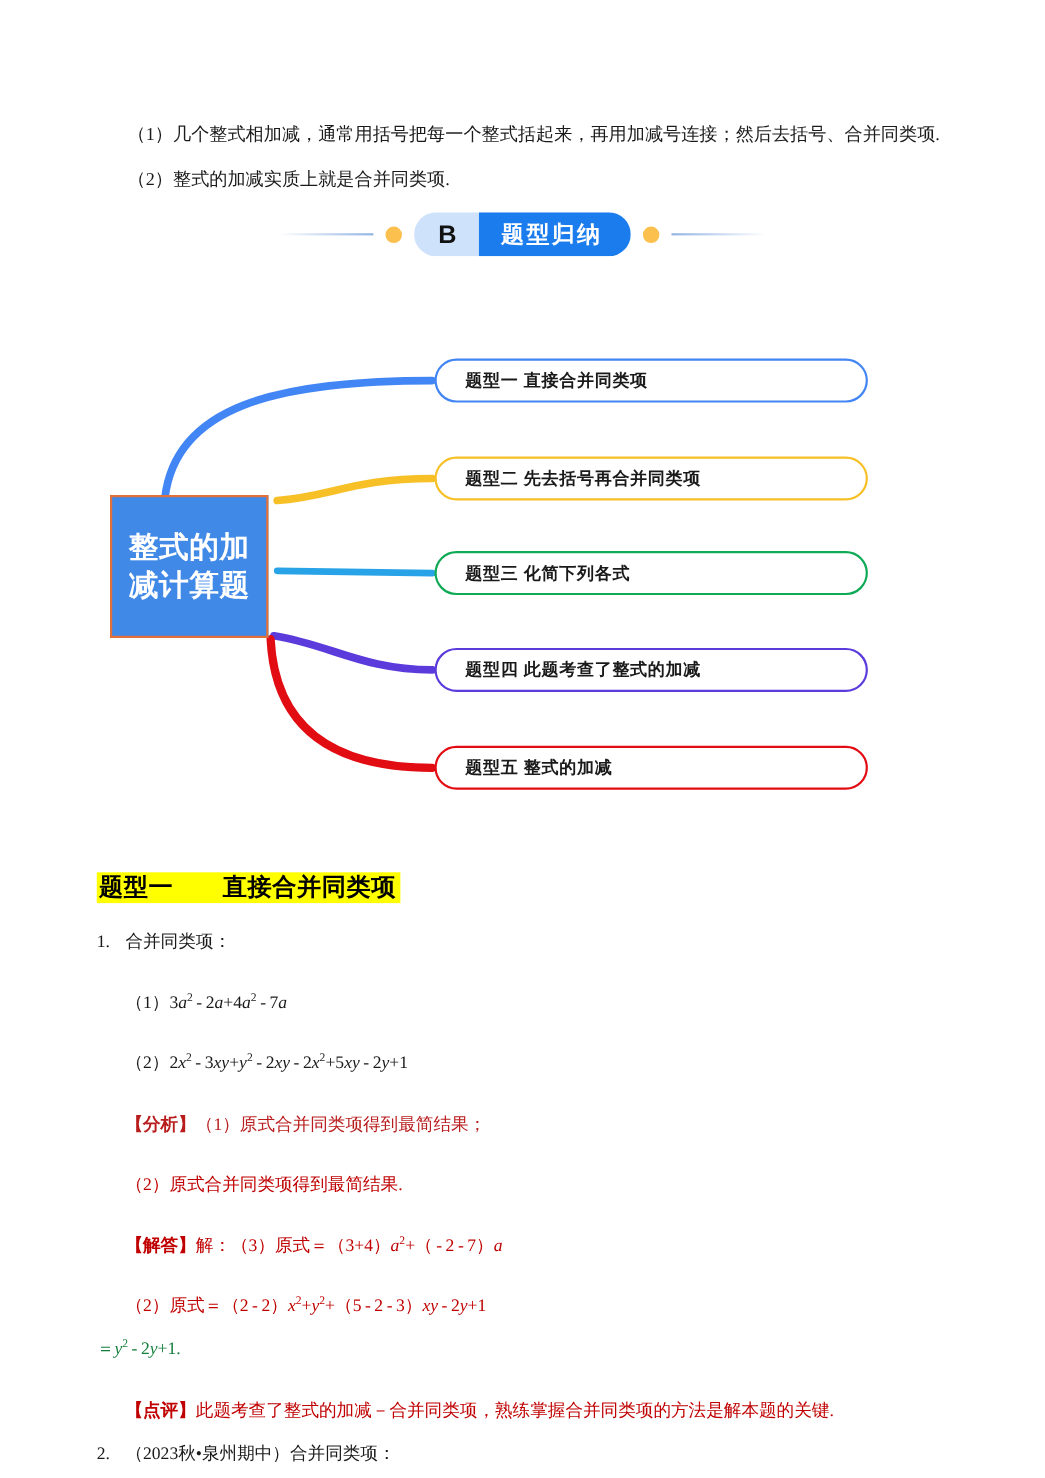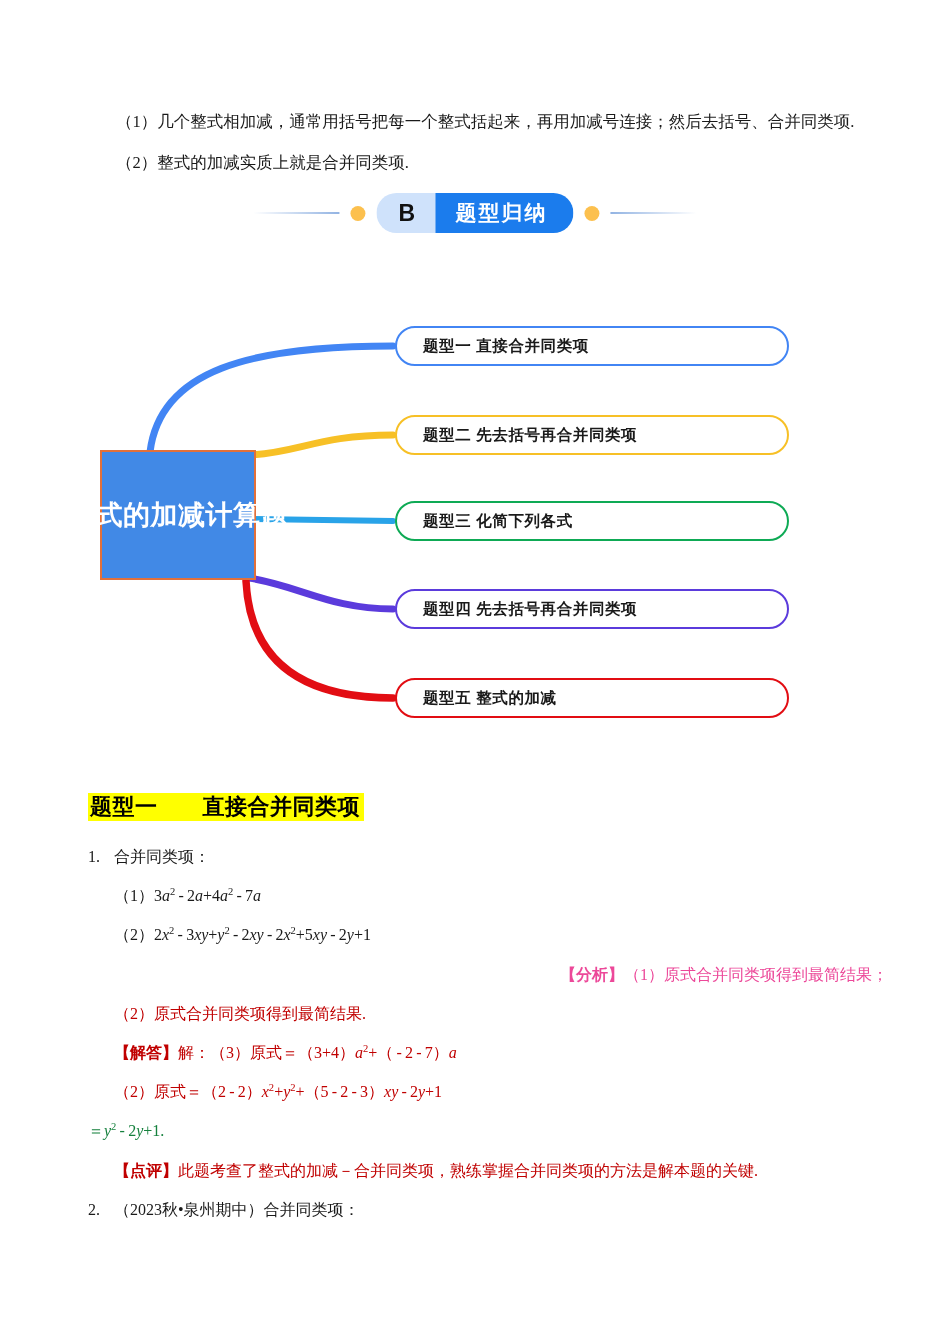--- a/index.html
+++ b/index.html
@@ -116,27 +116,27 @@
   .mm-svg {
     position: absolute;
     left: 0; top: 0;
     width: 950px;
     height: 440px;
   }
   .mm-center {
     position: absolute;
     left: 100px;
     top: 150px;
-    width: 156px;
+    width: 144px;
     height: 130px;
     background: #4189e6;
     border: 2px solid #404040;
     box-sizing: border-box;
     display: flex;
-    flex-direction: row;
+    flex-direction: column;
     align-items: center;
     justify-content: center;
     z-index: 3;
   }
   .mm-center span {
     display: block;
     color: #ffffff;
     font-family: "Liberation Sans", sans-serif;
     font-weight: bold;
     font-size: 27px;
@@ -193,21 +193,21 @@
     width: 800px;
   }
   .ln {
     font-size: 16px;
     line-height: 1.45;
     color: #1a1a1a;
     margin: 0 0 16px 0;
     white-space: nowrap;
   }
   .ln.red { color: #c00000; }
-  .ln.indent1 { padding-left: 26px; }
+  .ln.indent1 { padding-left: 26px; margin-top: 32px; }
   .ln b { font-weight: bold; }
   .mi { font-style: italic; font-family: "Liberation Serif", serif; }
   sup {
     font-size: 0.66em;
     vertical-align: super;
     line-height: 0;
   }
   .numlbl {
     display: inline-block;
     width: 26px;
@@ -258,21 +258,21 @@
     <div class="mm-branch" id="mm-branch-0" style="top:26px;border-color:#4285f4;">
       <span>题型一  直接合并同类项</span>
     </div>
     <div class="mm-branch" id="mm-branch-1" style="top:115px;border-color:#f7c026;">
       <span>题型二  先去括号再合并同类项</span>
     </div>
     <div class="mm-branch" id="mm-branch-2" style="top:201px;border-color:#0eaa55;">
       <span>题型三  化简下列各式</span>
     </div>
     <div class="mm-branch" id="mm-branch-3" style="top:289px;border-color:#5b3bdc;">
-      <span>题型四  先去括号再合并同类项</span>
+      <span>题型四  此题考查了整式的加减</span>
     </div>
     <div class="mm-branch" id="mm-branch-4" style="top:378px;border-color:#e20d13;">
       <span>题型五  整式的加减</span>
     </div>
   </div>
 
   <div class="section-head">
     <span class="hl" style="background: rgb(255, 255, 0);">题型一　　直接合并同类项</span>
   </div>
 
@@ -283,21 +283,21 @@
     </p>
 
     <p class="ln indent1">
       <span>（1）</span>3<span class="mi">a</span><sup>2</sup> - 2<span class="mi">a</span>+4<span class="mi">a</span><sup>2</sup> - 7<span class="mi">a</span>
     </p>
 
     <p class="ln indent1">
       <span>（2）</span>2<span class="mi">x</span><sup>2</sup> - 3<span class="mi">xy</span>+<span class="mi">y</span><sup>2</sup> - 2<span class="mi">xy</span> - 2<span class="mi">x</span><sup>2</sup>+5<span class="mi">xy</span> - 2<span class="mi">y</span>+1
     </p>
 
-    <p class="ln red indent1" style="color: #ec4899; text-align: right;">
+    <p class="ln red indent1" style="color: #b91c1c;">
       <b>【分析】</b><span>（1）原式合并同类项得到最简结果；</span>
     </p>
 
     <p class="ln red indent1" style="color: rgb(192, 0, 0);">
       <span>（2）原式合并同类项得到最简结果.</span>
     </p>
 
     <p class="ln red indent1" style="color: rgb(192, 0, 0);">
       <b>【解答】</b><span>解：（3）原式＝（3+4）</span><span class="mi">a</span><sup>2</sup>+（ - 2 - 7）<span class="mi">a</span>
     </p>

